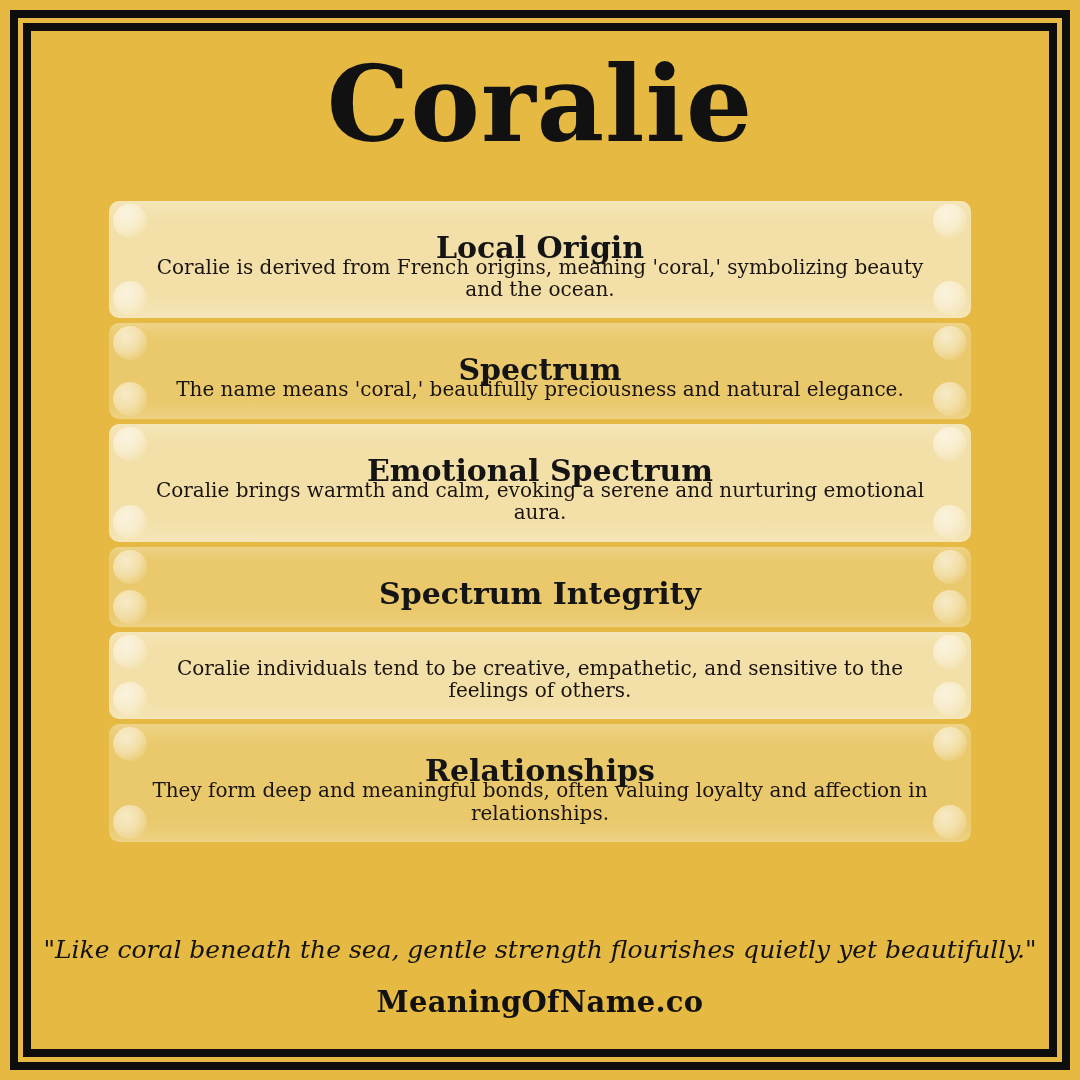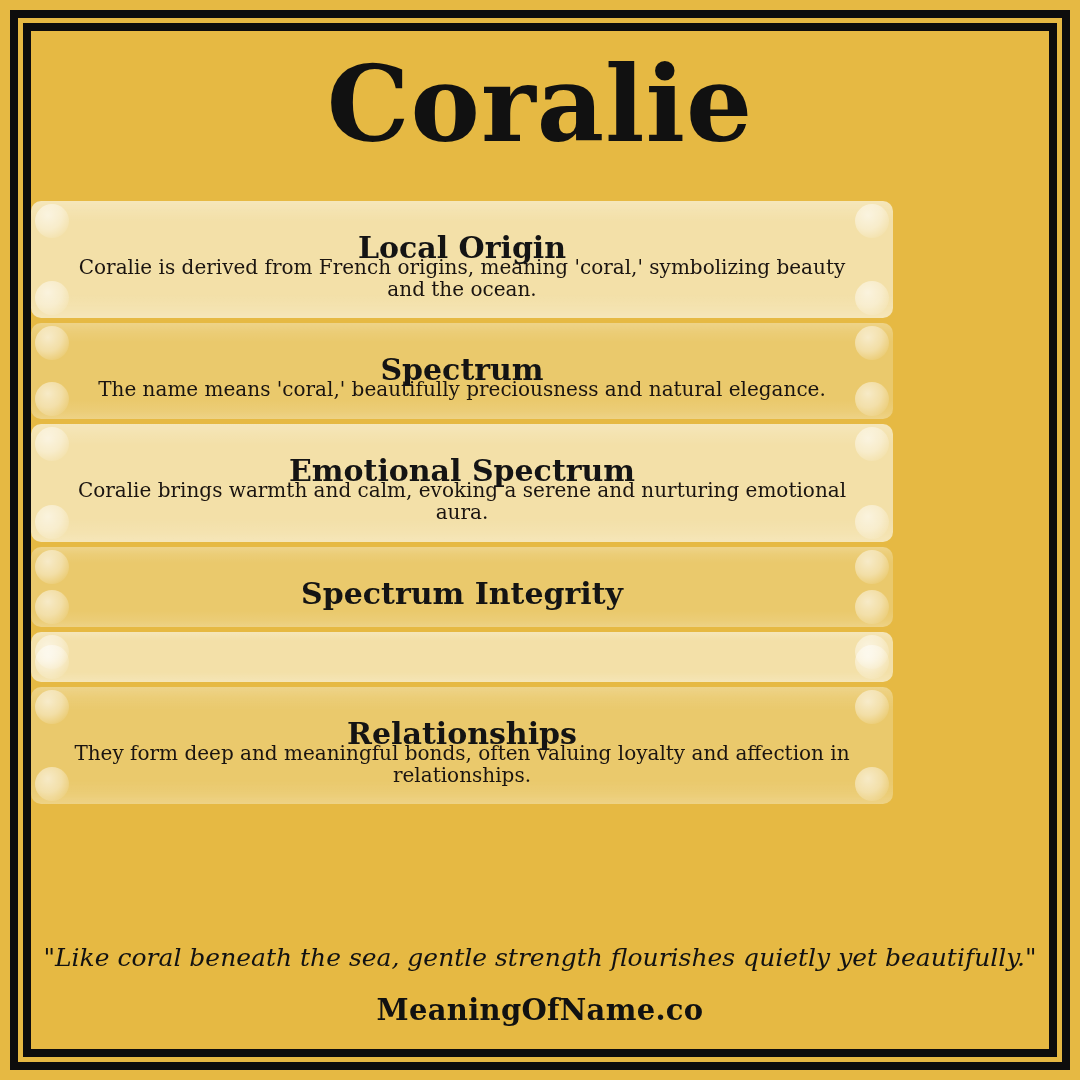--- a/index.html
+++ b/index.html
@@ -45,20 +45,21 @@
   
   .content {
     position: absolute;
     left: 31px;
     top: 31px;
     right: 31px;
     bottom: 31px;
     box-sizing: border-box;
     display: flex;
     flex-direction: column;
+    align-items: center;
   }
 
   .title {
     margin: 0;
     padding-top: 14px;
     font-size: 104px;
     line-height: 1.15;
     font-weight: bold;
     letter-spacing: 1px;
     color: #111111;
@@ -154,21 +155,21 @@
   }
   .quote {
     margin: 0 0 20px 0;
     font-style: italic;
     font-size: 25px;
     line-height: 1.2;
     color: #121212;
     font-family: "DejaVu Serif", "Liberation Serif", serif;
   }
   .brand {
-    margin: 0;
+    margin: 8px;
     font-size: 29px;
     font-weight: bold;
     letter-spacing: 0.3px;
     color: #111111;
     font-family: "DejaVu Serif", "Liberation Serif", serif;
   }
 </style>
 </head>
 <body>
 
@@ -216,20 +217,21 @@
         <span class="rivet bl"></span>
         <span class="rivet br"></span>
         <h2 class="card-heading">Spectrum Integrity</h2>
       </div>
 
       <div class="card tone-light">
         <span class="rivet tl"></span>
         <span class="rivet tr"></span>
         <span class="rivet bl"></span>
         <span class="rivet br"></span>
+        <p class="card-body">Coralie individuals tend to be creative, empathetic, and sensitive to the feelings of others.</p>
       </div>
 
       <div class="card tone-dark">
         <span class="rivet tl"></span>
         <span class="rivet tr"></span>
         <span class="rivet bl"></span>
         <span class="rivet br"></span>
         <h2 class="card-heading">Relationships</h2>
         <p class="card-body">They form deep and meaningful bonds, often valuing loyalty and affection in relationships.</p>
       </div>

